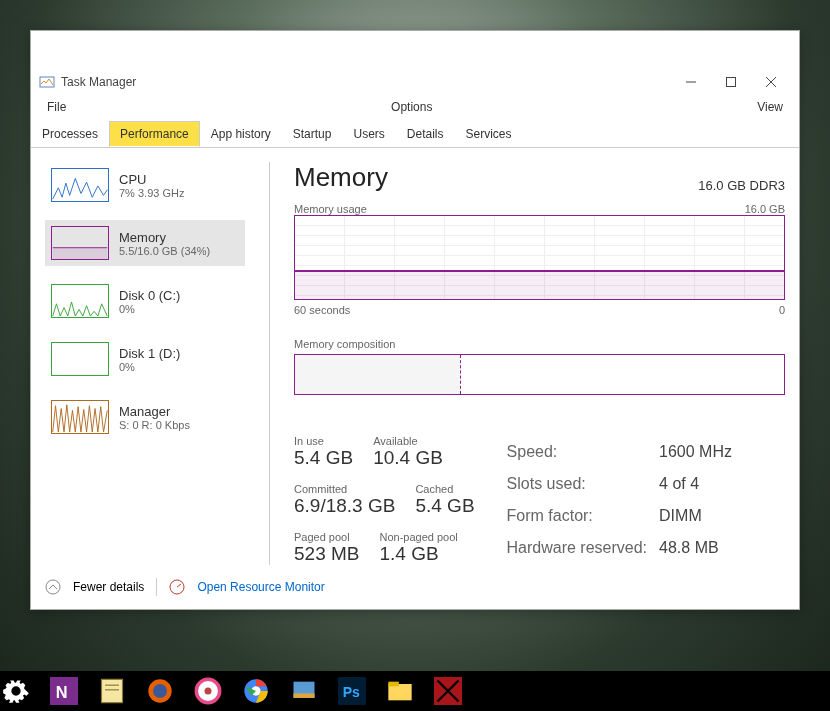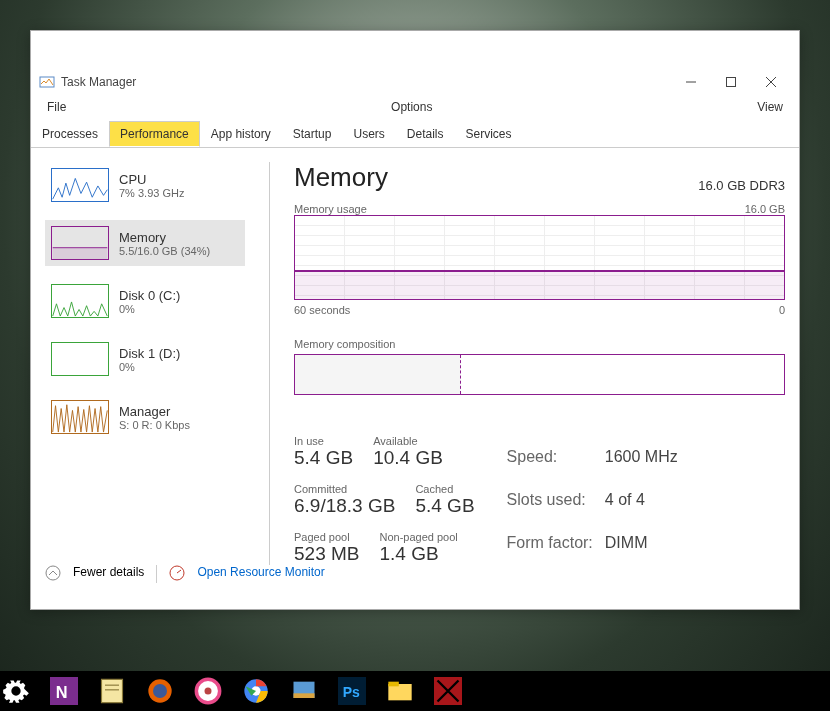--- a/index.html
+++ b/index.html
@@ -39,21 +39,21 @@
 .comp { width:100%; height:48px; border:1px solid #8b1d8e; display:flex; margin-top:4px; }
 .comp .seg1 { width:34%; background:#f5f5f5; border-right:1px dashed #8b1d8e; }
 .comp .seg2 { flex:1; }
 .stats { display:flex; margin-top:40px; gap:30px; }
 .stats-col { display:flex; flex-direction:column; gap:14px; }
 .stat .lbl { font-size:11px; color:#666; }
 .stat .val { font-size:19px; color:#333; }
 .hw-table { font-size:16px; color:#444; }
 .hw-table td { padding:1px 10px 1px 0; }
 .hw-table td:first-child { color:#666; }
-.footer { height:44px; border-top:0; display:flex; padding:0 14px; font-size:12px; gap:12px; }
+.footer { height:44px; border-top:0; display:flex; align-items:center; padding:0 14px; font-size:12px; gap:12px; }
 .footer .vline { width:1px; height:18px; background:#ccc; }
 .footer .link { color:#0066cc; }
 .footer .circle-icon { width:16px; height:16px; display:inline-flex; align-items:center; justify-content:center; }
 .taskbar { position:absolute; left:0; right:0; bottom:0; height:40px; background:#000; display:flex; align-items:center; padding:0 2px; gap:20px; }
 .taskbar .tbicon { width:28px; height:28px; display:flex; align-items:center; justify-content:center; }
 </style>
 </head>
 <body>
 
 <div class="wallpaper"></div>
@@ -225,20 +225,24 @@
                 <td>1600 MHz</td>
               </tr>
      <tr>
                 <td>Slots used:</td>
                 <td>4 of 4</td>
               </tr>
      <tr>
                 <td>Form factor:</td>
                 <td>DIMM</td>
               </tr>
+     <tr>
+                <td>Hardware reserved:</td>
+                <td>48.8 MB</td>
+              </tr>
     </tbody>
           </table>
    </div>
   </div>
  </div>
 
  <div class="footer">
   <span class="circle-icon">
    <svg viewBox="0 0 16 16">
           <circle cx="8" cy="8" r="7" fill="none" stroke="#888"></circle>

